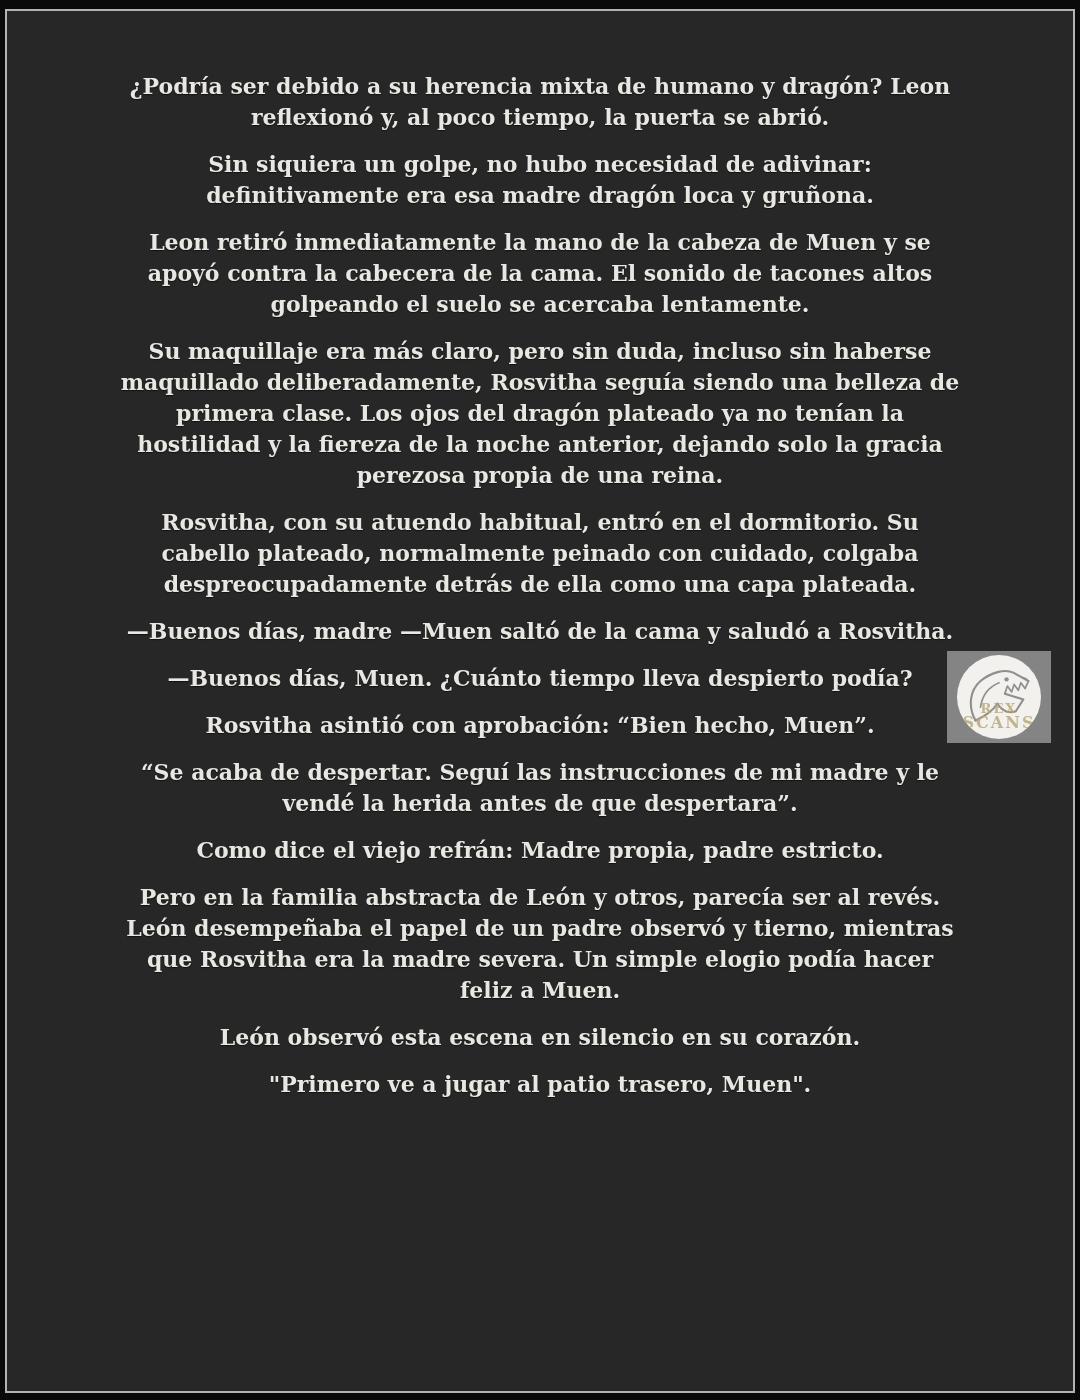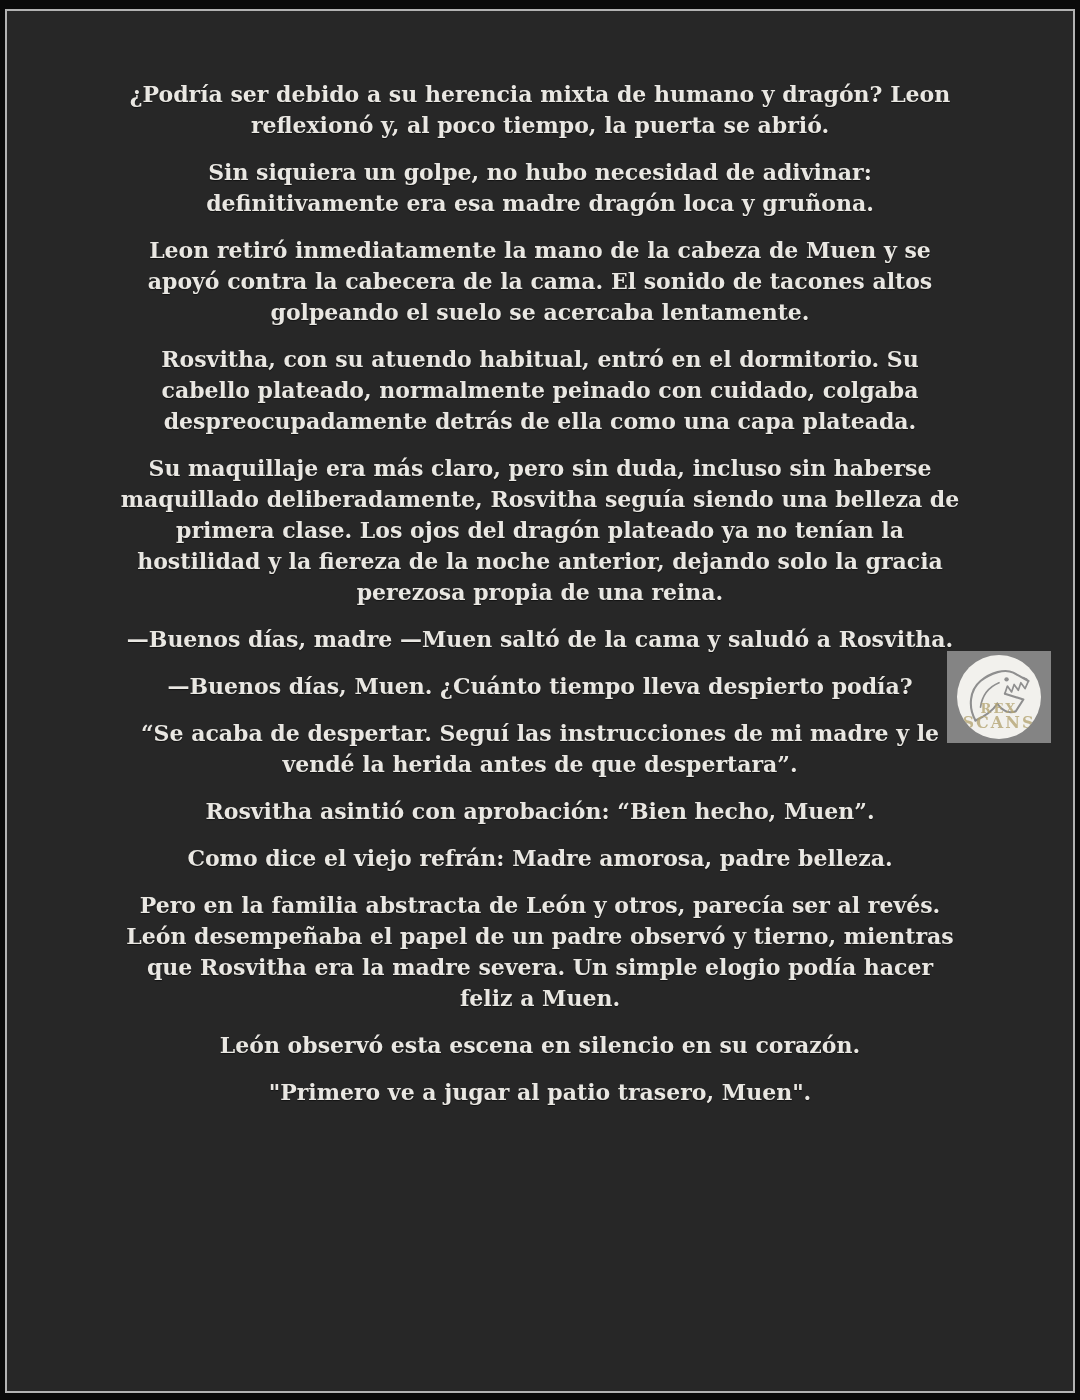--- a/index.html
+++ b/index.html
@@ -21,21 +21,21 @@
     font-family:"DejaVu Serif","Liberation Serif",serif;
   }
   .page{
     position:absolute;
     left:5px;top:9px;right:5px;bottom:7px;
     border:2px solid var(--frame-line);
     background:var(--page-bg);
   }
   .text-block{
     width:840px;
-    margin:16px auto;
+    margin:8px auto;
     padding-top:52px;
     color:var(--text-color);
     font-weight:bold;
     font-size:22px;
     line-height:31px;
     text-align:center;
     text-shadow:0 1px 1px rgba(0,0,0,0.55);
   }
   .text-block p{margin:0 0 16px 0;}
   .watermark{
@@ -66,27 +66,27 @@
   .wm-line2{display:block;font-size:16px;letter-spacing:2px;}
 </style>
 </head>
 <body>
 
 <div class="page">
   <div class="text-block">
     <p>¿Podría ser debido a su herencia mixta de humano y dragón? Leon reflexionó y, al poco tiempo, la puerta se abrió.</p>
     <p>Sin siquiera un golpe, no hubo necesidad de adivinar: definitivamente era esa madre dragón loca y gruñona.</p>
     <p>Leon retiró inmediatamente la mano de la cabeza de Muen y se apoyó contra la cabecera de la cama. El sonido de tacones altos golpeando el suelo se acercaba lentamente.</p>
+    <p>Su maquillaje era más claro, pero sin duda, incluso sin haberse maquillado deliberadamente, Rosvitha seguía siendo una belleza de primera clase. Los ojos del dragón plateado ya no tenían la hostilidad y la fiereza de la noche anterior, dejando solo la gracia perezosa propia de una reina.</p>
     <p>Rosvitha, con su atuendo habitual, entró en el dormitorio. Su cabello plateado, normalmente peinado con cuidado, colgaba despreocupadamente detrás de ella como una capa plateada.</p>
-    <p>Su maquillaje era más claro, pero sin duda, incluso sin haberse maquillado deliberadamente, Rosvitha seguía siendo una belleza de primera clase. Los ojos del dragón plateado ya no tenían la hostilidad y la fiereza de la noche anterior, dejando solo la gracia perezosa propia de una reina.</p>
     <p>—Buenos días, madre —Muen saltó de la cama y saludó a Rosvitha.</p>
     <p>—Buenos días, Muen. ¿Cuánto tiempo lleva despierto podía?</p>
+    <p>Rosvitha asintió con aprobación: “Bien hecho, Muen”.</p>
     <p>“Se acaba de despertar. Seguí las instrucciones de mi madre y le vendé la herida antes de que despertara”.</p>
-    <p>Rosvitha asintió con aprobación: “Bien hecho, Muen”.</p>
-    <p>Como dice el viejo refrán: Madre amorosa, padre belleza.</p>
+    <p>Como dice el viejo refrán: Madre propia, padre estricto.</p>
     <p>Pero en la familia abstracta de León y otros, parecía ser al revés. León desempeñaba el papel de un padre observó y tierno, mientras que Rosvitha era la madre severa. Un simple elogio podía hacer feliz a Muen.</p>
     <p>León observó esta escena en silencio en su corazón.</p>
     <p>"Primero ve a jugar al patio trasero, Muen".</p>
   </div>
 
   <div class="watermark">
     <div class="wm-circle">
       <svg viewBox="0 0 100 100" aria-hidden="true">
         <g fill="none" stroke="var(--wm-art)" stroke-width="2.5" stroke-linecap="round" stroke-linejoin="round">
           <path d="M22 78 C13 62 15 42 28 31 C40 21 57 16 67 21 L85 31"></path>

